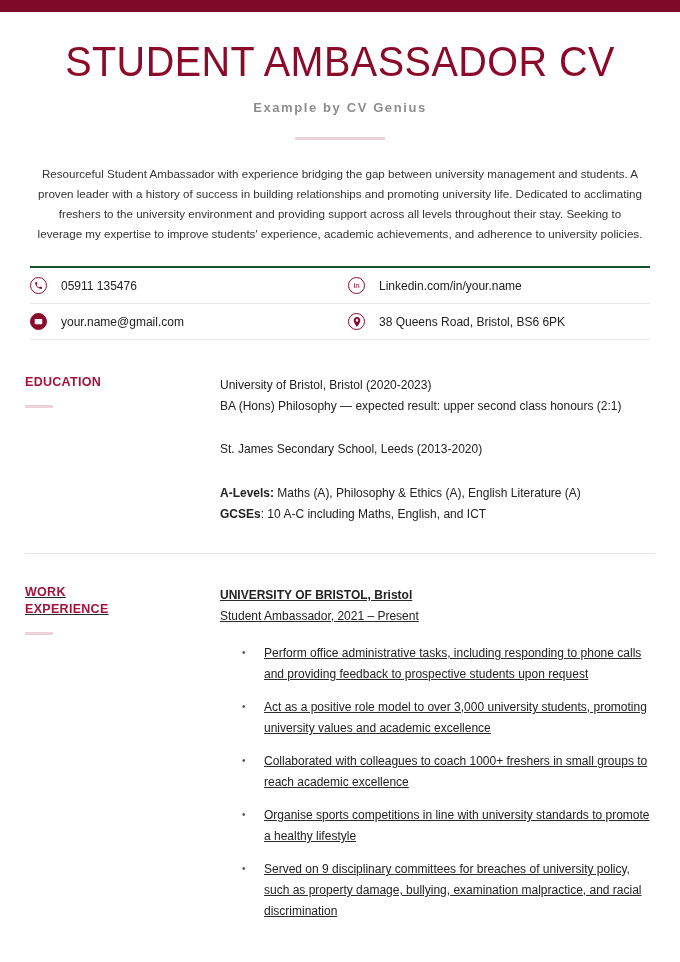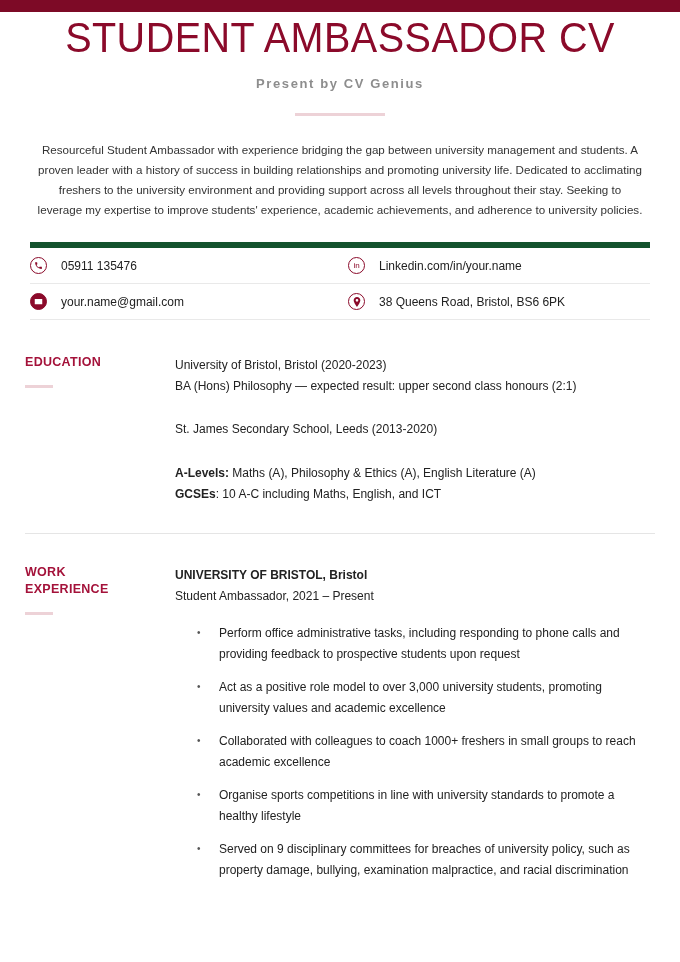--- a/index.html
+++ b/index.html
@@ -27,20 +27,21 @@
   
   .top-bar {
     width: 100%;
     height: 12px;
     background: #7d0a26;
   }
 
   
   .header {
     text-align: center;
+    padding-top: 24px;
   }
   .cv-title {
     font-size: 43px;
     line-height: 50px;
     color: #8b0a2a;
     font-weight: 400;
     letter-spacing: 0.5px;
     margin: 0;
     font-family: "Liberation Sans Narrow", "Liberation Sans", sans-serif;
     transform: scaleX(0.92);
@@ -72,21 +73,21 @@
   
   .contact {
     margin: 22px auto 0 auto;
     width: 620px;
   }
   .contact-row {
     display: flex;
     border-bottom: 1px solid #e9e9e9;
   }
   .contact-row.first {
-    border-top: 6px solid #14532d;
+    border-top: 2px solid #14532d;
   }
   .contact-cell {
     flex: 1 1 50%;
     display: flex;
     align-items: center;
     height: 35px;
     box-sizing: border-box;
   }
   .contact-cell.right { padding-left: 8px; }
   .ico {
@@ -117,23 +118,24 @@
     font-size: 12px;
     color: #222222;
   }
 
   
   .section {
     display: flex;
     width: 630px;
     margin: 0 auto;
     box-sizing: border-box;
+    gap: 45px;
   }
   .section.education { padding-top: 34px; }
-  .section.work { padding-top: 30px; }
+  .section.work { padding-top: 30px; text-decoration: underline; }
 
   .sec-head {
     width: 150px;
     flex: 0 0 150px;
     padding-right: 10px;
     box-sizing: border-box;
   }
   .sec-title {
     font-size: 12.5px;
     font-weight: bold;
@@ -197,21 +199,21 @@
 </style>
 </head>
 <body>
 
 <div class="page">
 
   <div class="top-bar"></div>
 
   <div class="header">
     <h1 class="cv-title">STUDENT AMBASSADOR CV</h1>
-    <div class="cv-subtitle">Present by CV Genius</div>
+    <div class="cv-subtitle">Example by CV Genius</div>
     <div class="title-rule"></div>
   </div>
 
   <div class="summary">Resourceful Student Ambassador with experience bridging the gap between university management and students. A proven leader with a history of success in building relationships and promoting university life. Dedicated to acclimating freshers to the university environment and providing support across all levels throughout their stay. Seeking to leverage my expertise to improve students' experience, academic achievements, and adherence to university policies.</div>
 
   <div class="contact">
 
     <div class="contact-row first">
       <div class="contact-cell">
         <span class="ico">

